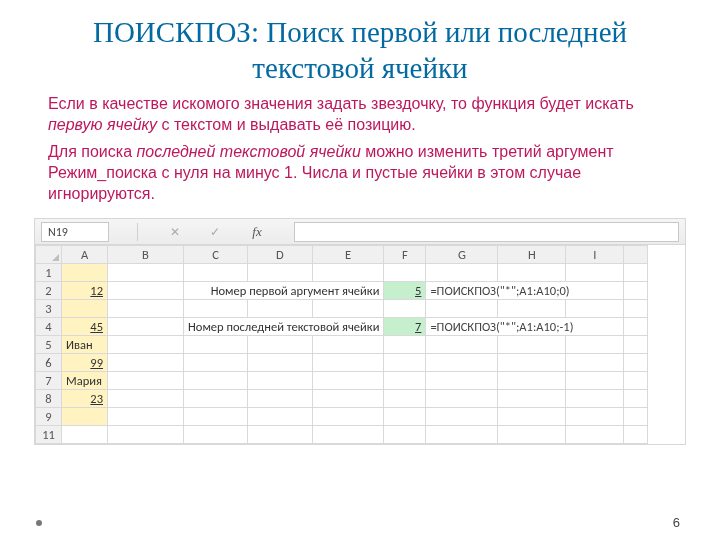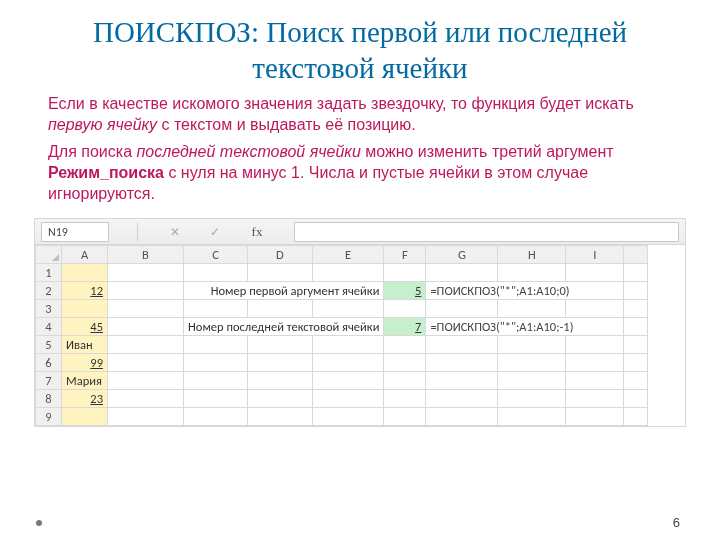--- a/index.html
+++ b/index.html
@@ -21,21 +21,21 @@
     line-height: 1.25;
     font-weight: 400;
   }
   .body-text {
     font-size: 16px;
     color: #be185d;
     margin: 0 48px 6px;
     line-height: 1.32;
   }
   .body-text em { font-style: italic; }
-  .body-text strong { font-weight: 700; margin-top: 48px; }
+  .body-text strong { font-weight: 400; margin-top: 48px; }
 
   .excel-wrap {
     margin: 14px 34px 0;
     border: 1px solid #d7d7d7;
   }
   .fbar {
     display: flex;
     align-items: center;
     height: 26px;
     background: linear-gradient(#f5f5f5,#ececec);
@@ -54,21 +54,21 @@
     display: flex;
     align-items: center;
     padding: 0 6px;
   }
   .fbar .sep { width: 1px; height: 18px; background: #d0d0d0; margin: 0 6px; }
   .fbar .ibtn {
     width: 18px; height: 18px;
     display: inline-flex; align-items: center; justify-content: center;
     color: #aaa; font-family: "Segoe UI", Arial, sans-serif;
   }
-  .fbar .fx { color: #555; font-family: "Times New Roman", serif; font-size: 13px; margin-left: 2px; }
+  .fbar .fx { color: #555; font-style: italic; font-family: "Times New Roman", serif; font-size: 13px; margin-left: 2px; }
   .finput {
     flex: 1;
     height: 20px;
     margin: 0 6px;
     background: #fff;
     border: 1px solid #c8c8c8;
   }
 
   .sheet-scroll {
     background: #fff;
@@ -300,19 +300,32 @@
             <td></td>
             <td></td>
             <td></td>
             <td></td>
             <td></td>
             <td></td>
             <td></td>
             <td></td>
             <td></td>
           </tr>
+      <tr>
+            <th class="rowh">11</th>
+            <td></td>
+            <td></td>
+            <td></td>
+            <td></td>
+            <td></td>
+            <td></td>
+            <td></td>
+            <td></td>
+            <td></td>
+            <td></td>
+          </tr>
     </tbody>
       </table>
   </div>
 </div>
 
 <div class="bullet"></div>
 <div class="pagenum">6</div>
 
 </body></html>

